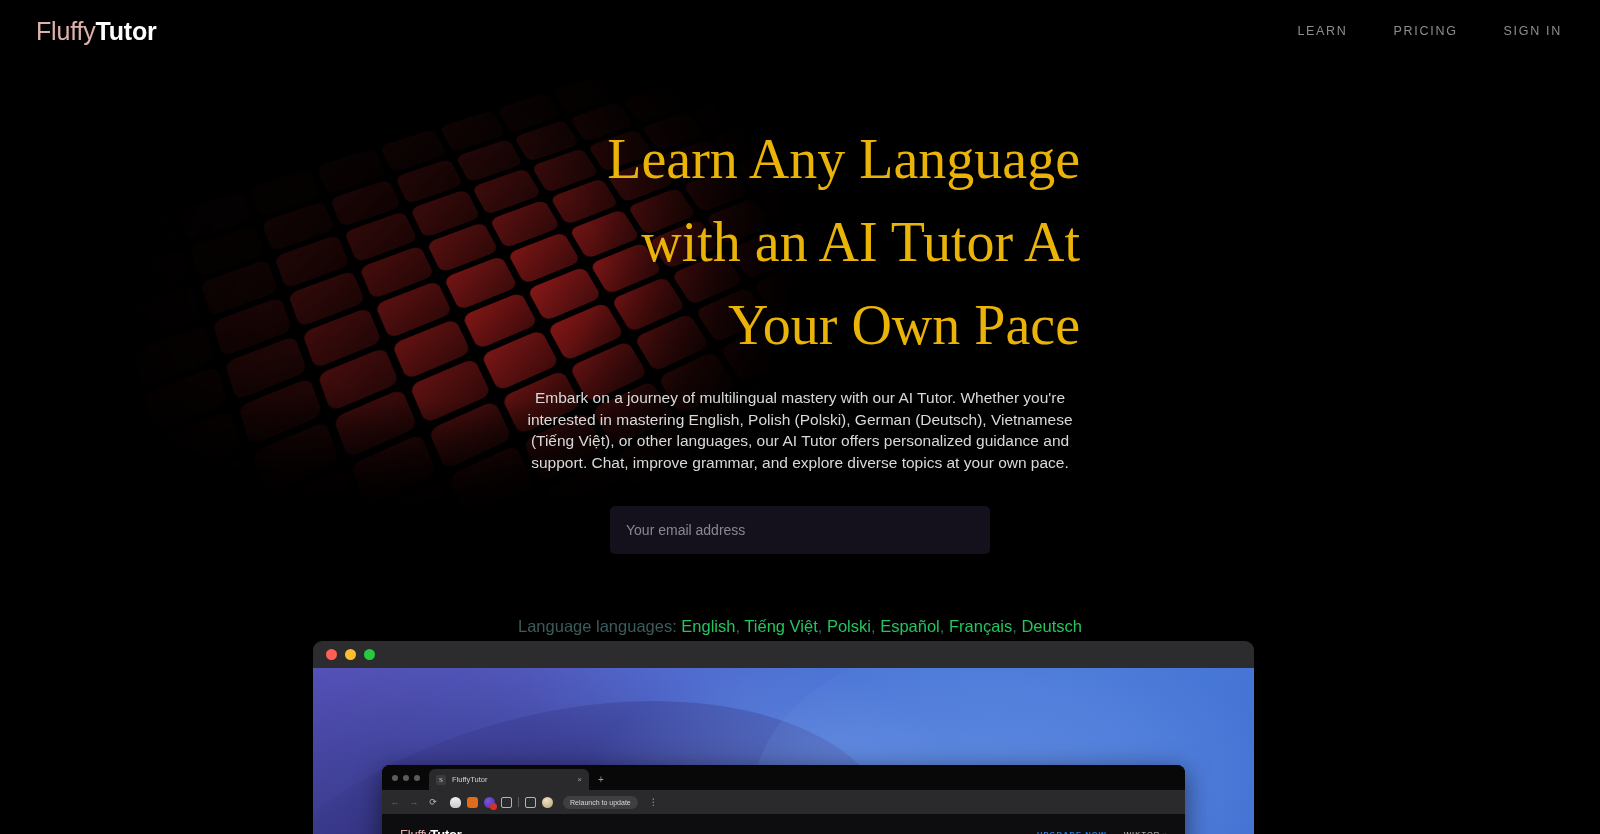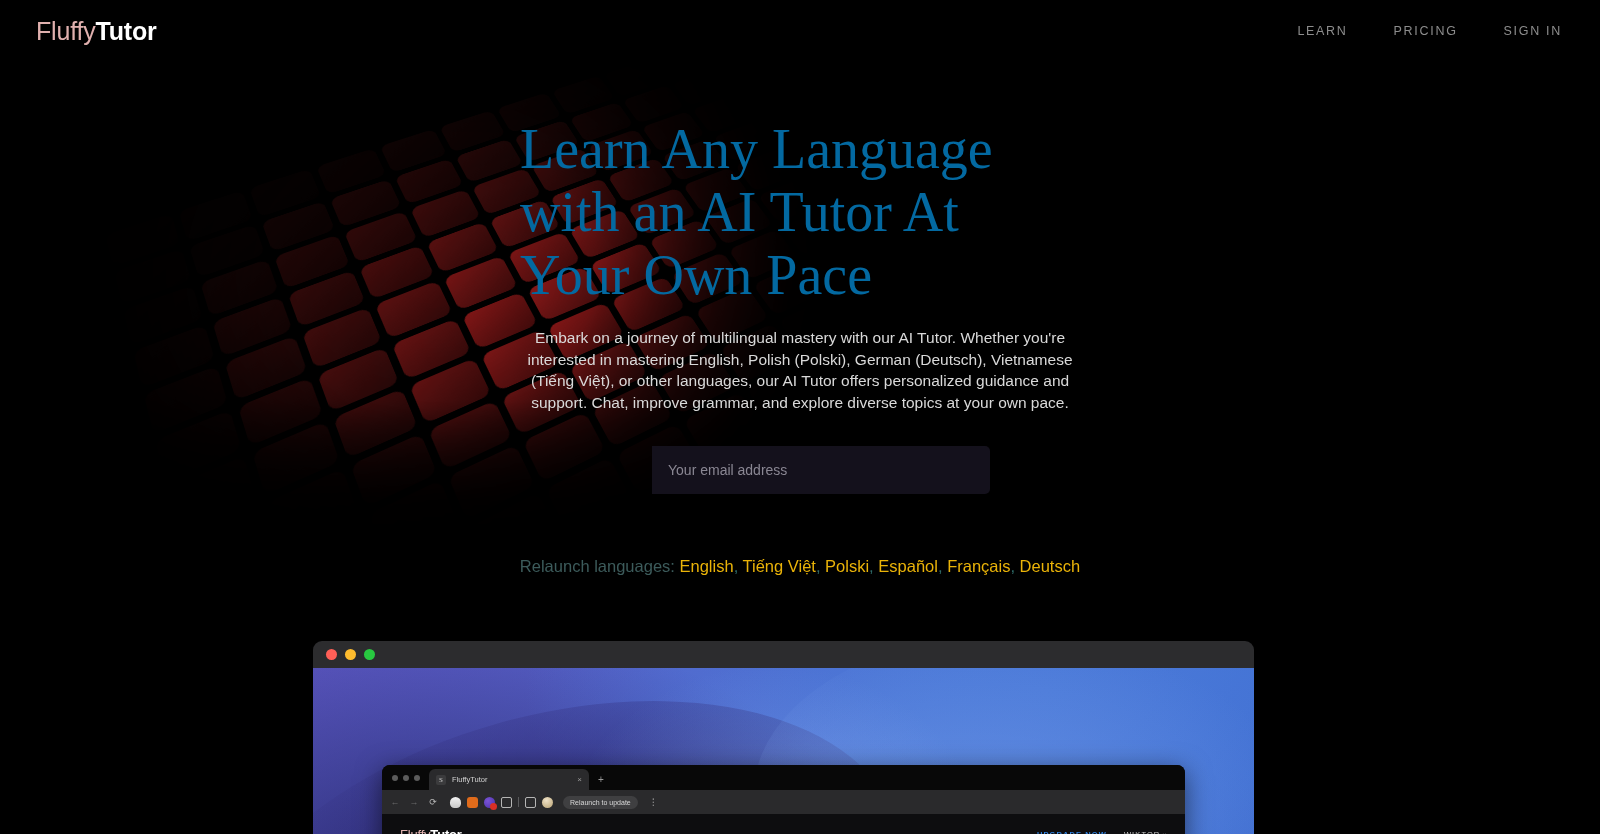--- a/index.html
+++ b/index.html
@@ -119,25 +119,25 @@
     left: 0;
     top: 118px;
     width: 1600px;
     z-index: 15;
     display: flex;
     flex-direction: column;
     align-items: center;
   }
   .hero-title {
     font-family: "Liberation Serif", "DejaVu Serif", serif;
-    color: #0369a1;
+    color: #eab308;
     font-size: 56px;
-    line-height: 63px;
+    line-height: 83px;
     font-weight: 400;
-    text-align: left;
+    text-align: right;
     max-width: 560px;
     letter-spacing: 0px;
   }
   .hero-sub {
     margin-top: 20px;
     width: 580px;
     text-align: center;
     color: #d9d9d9;
     font-size: 15.5px;
     line-height: 21.5px;
@@ -156,21 +156,20 @@
   }
   .email-input {
     flex: 1 1 auto;
     background: #14111c;
     border: none;
     outline: none;
     color: #e8e8e8;
     font-size: 14px;
     font-family: "Liberation Sans", sans-serif;
     padding: 0 16px;
-    margin-left: 42px;
   }
   .email-input::placeholder { color: #8a8793; }
   .trial-btn {
     flex: 0 0 190px;
     background: #3b3a38;
     border: none;
     outline: none;
     color: #efe9e7;
     font-size: 11.5px;
     font-weight: 700;
@@ -182,21 +181,21 @@
 
   
   .langs {
     margin-top: 63px;
     font-size: 16.5px;
     text-align: center;
     white-space: nowrap;
   }
   .langs-label { color: #3c5b5b; }
   .lang-link {
-    color: #eab308;
+    color: #22c55e;
     text-decoration: none;
     cursor: pointer;
   }
   .lang-sep { color: #2e6a68; }
 
   
   .mac-window {
     position: absolute;
     left: 313px;
     top: 641px;
@@ -547,21 +546,21 @@
 
   <section class="hero">
     <h1 class="hero-title">Learn Any Language with an AI Tutor At Your Own Pace</h1>
     <p class="hero-sub">Embark on a journey of multilingual mastery with our AI Tutor. Whether you're interested in mastering English, Polish (Polski), German (Deutsch), Vietnamese (Tiếng Việt), or other languages, our AI Tutor offers personalized guidance and support. Chat, improve grammar, and explore diverse topics at your own pace.</p>
 
     <form class="signup-form">
       <input class="email-input" type="text" placeholder="Your email address" value="" style="">
     </form>
 
     <div class="langs">
-      <span class="langs-label">Relaunch languages:</span>
+      <span class="langs-label">Language languages:</span>
       <span id="langList"> <a class="lang-link" href="#">English</a><span class="lang-sep">,</span> <a class="lang-link" href="#">Tiếng Việt</a><span class="lang-sep">,</span> <a class="lang-link" href="#">Polski</a><span class="lang-sep">,</span> <a class="lang-link" href="#">Español</a><span class="lang-sep">,</span> <a class="lang-link" href="#">Français</a><span class="lang-sep">,</span> <a class="lang-link" href="#">Deutsch</a></span>
     </div>
   </section>
 
   <div class="mac-window">
     <div class="mac-titlebar">
       <span class="dot red"></span>
       <span class="dot yellow"></span>
       <span class="dot green"></span>
     </div>

